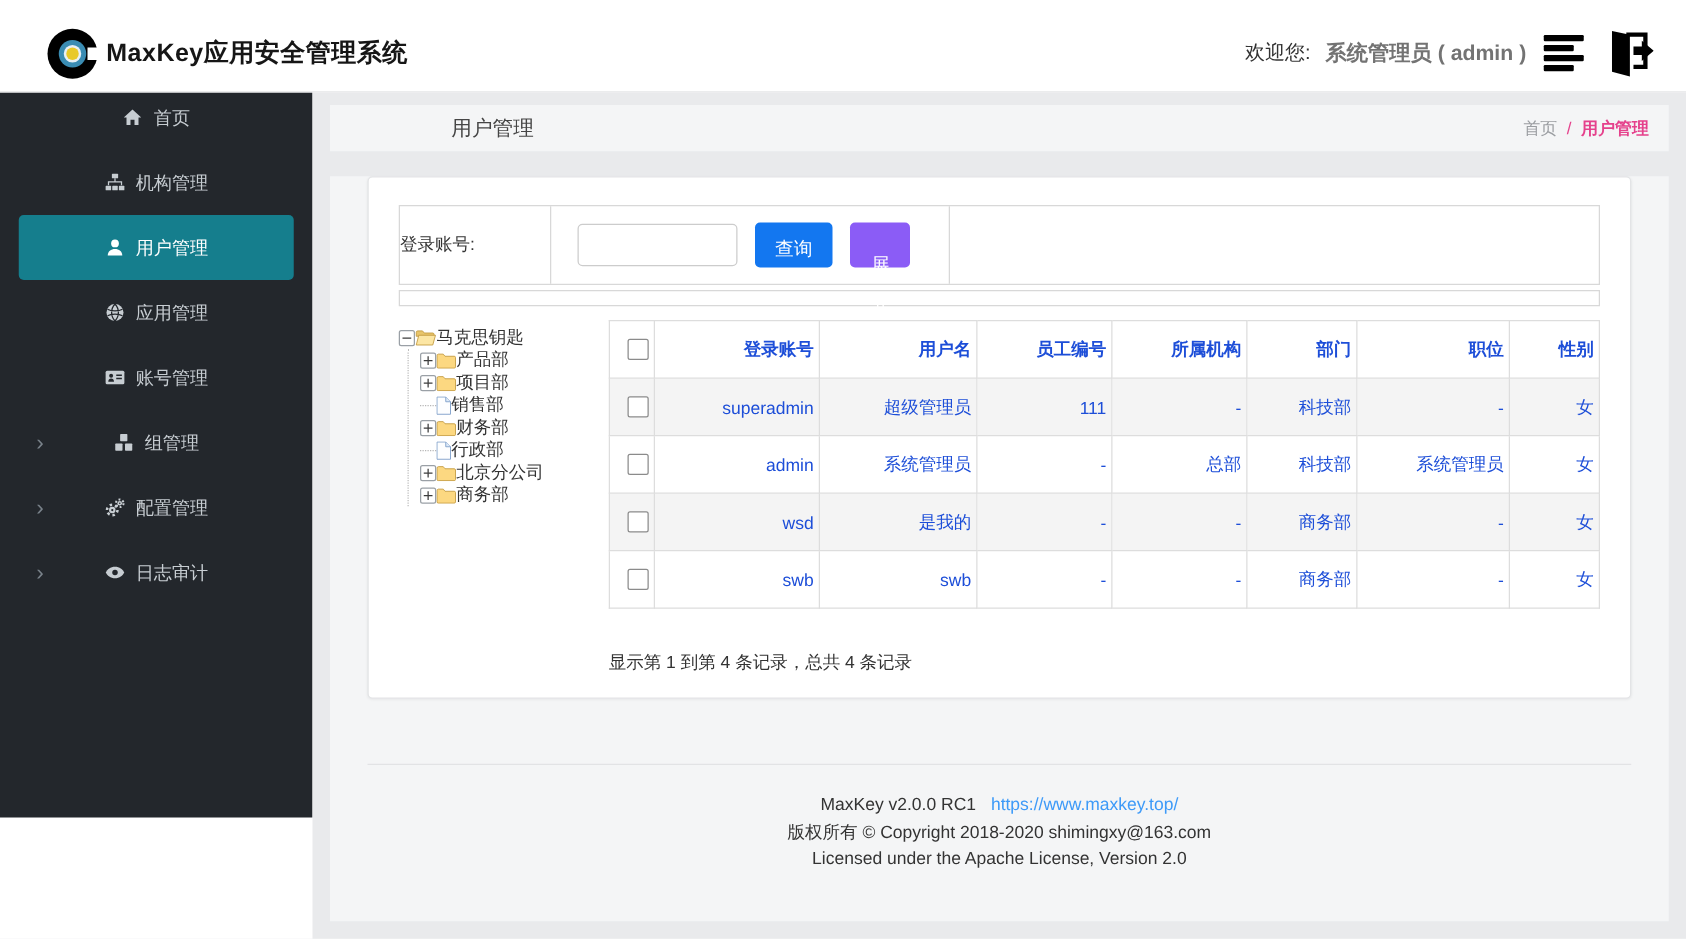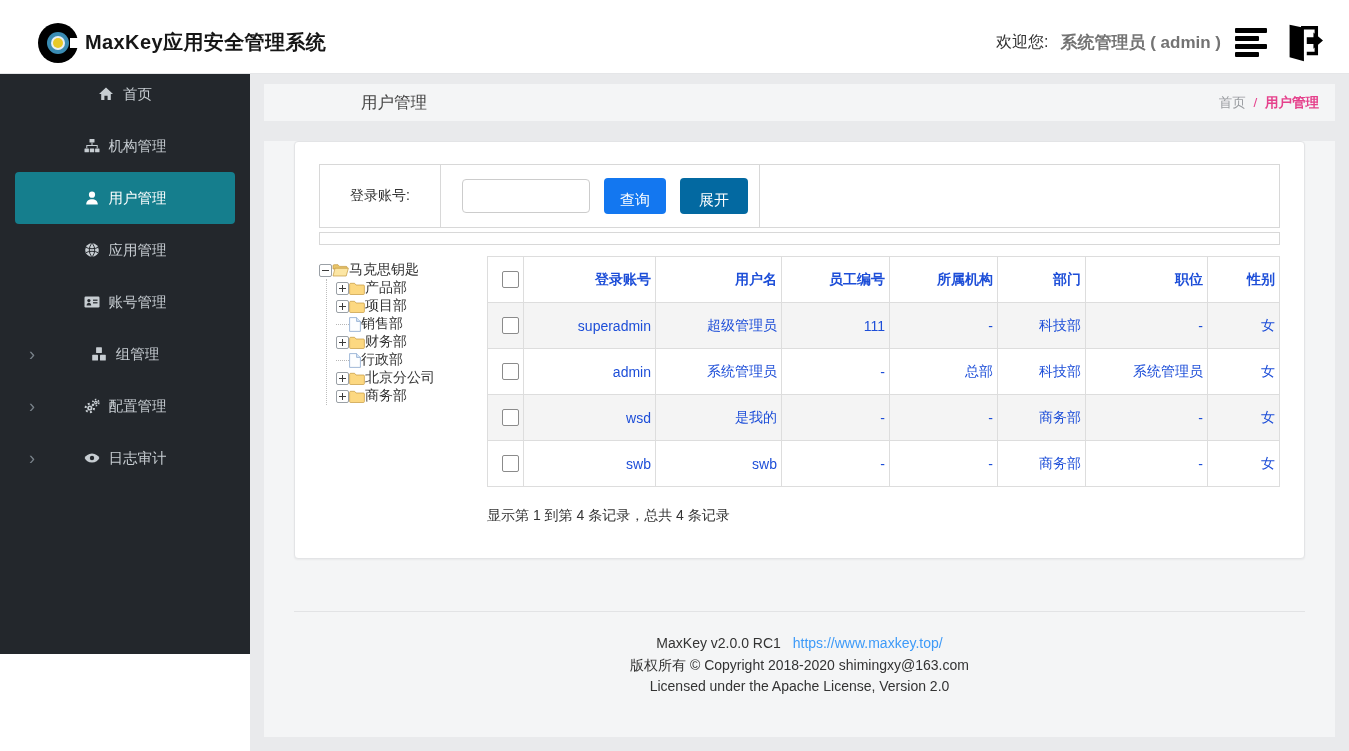--- a/index.html
+++ b/index.html
@@ -40,30 +40,30 @@
   .crumbs{margin-left:auto;padding-right:16px;font-size:13.5px}
   .crumbs .home{color:#9a9da1;text-decoration:none;cursor:pointer}
   .crumbs .sep{color:#e5418c;margin:0 4px}
   .crumbs .cur{color:#e5418c;font-weight:bold}
   .wrapper{margin:20px 14px 0;background:#f4f5f6;height:596px;box-sizing:border-box;position:relative}
   .card{margin:0 30px;height:418px;background:#fff;border:1px solid #e3e4e6;border-radius:4px;
     box-shadow:0 1px 2px rgba(0,0,0,.05);box-sizing:border-box;padding:22px 24px}
   
   .form-box{display:flex;border:1px solid #d8d8d8;height:64px;box-sizing:border-box;align-items:stretch}
   .label-cell{width:120px;border-right:1px solid #d8d8d8;display:flex;align-items:center;
-    justify-content:center;font-size:14px;color:#333;flex:none}
+    justify-content:flex-start;font-size:14px;color:#333;flex:none}
   .input-cell{width:319px;flex:none;display:flex;align-items:center;padding-left:21px;gap:14px;
     border-right:1px solid #d8d8d8;box-sizing:border-box}
   .search-input{width:128px;height:34px;border:1px solid #ccc;border-radius:4px;box-sizing:border-box;
     font-size:14px;padding:0 8px;outline:none;font-family:inherit}
   .actions-cell{flex:1;display:flex;align-items:center;justify-content:flex-end;gap:26px;padding-right:38px}
   .btn{height:36px;border:none;border-radius:4px;font-size:15px;padding:0 13px;cursor:pointer;
     font-family:inherit;line-height:36px}
   .btn-query{background:#1377f0;color:#fff;width:62px;padding:4px}
-  .btn-expand{background:#0369a1;color:#fff;width:68px;padding:4px}
+  .btn-expand{background:#8b5cf6;color:#fff;width:48px;padding:17px}
   .btn-warn{background:#ffc107;color:#26220f}
   .btn-green{background:#28a745;color:#fff}
   .btn-teal{background:#17a2b8;color:#fff}
   .btn-red{background:#dc3545;color:#fff}
   .collapse-strip{height:13px;border:1px solid #d8d8d8;margin-top:4px;box-sizing:border-box;background:#fff}
   
   .content-row{display:flex;margin-top:11px}
   .tree-col{width:168px;flex:none;box-sizing:border-box;padding-top:5px;font-size:14px;color:#333}
   .tree-node{height:18px;display:flex;align-items:center;gap:0;cursor:pointer;white-space:nowrap}
   .tree-children{margin-left:7px;padding-left:9px;border-left:1px dotted #bdbdbd}
@@ -75,21 +75,21 @@
   .tree-ic{display:flex;align-items:center;flex:none}
   
   .table-col{flex:1}
   table.grid{width:100%;border-collapse:collapse;table-layout:fixed}
   .grid th,.grid td{border:1px solid #ddd;height:45px;text-align:right;font-size:14px;color:#1d4ed8;
     padding:0 4px;overflow:hidden}
   .grid th{font-weight:bold;background:#fff}
   .grid tbody tr:nth-child(odd){background:#f4f4f4}
   .cb{width:15px;height:15px;border:1px solid #8b8b8b;border-radius:2px;background:#fff;
     display:inline-block;vertical-align:middle;cursor:pointer}
-  .summary{margin-top:20px;font-size:14px;color:#333}
+  .summary{margin-top:34px;font-size:14px;color:#333}
   
   .footer-divider{margin:52px 30px 0;border-top:1px solid #e2e3e5}
   .page-footer{margin-top:21px;text-align:center;font-size:14px;color:#333;line-height:21.5px}
   .page-footer p{margin:0}
   .page-footer a{color:#3d9af8;text-decoration:none;cursor:pointer;margin-left:8px}
 </style>
 </head>
 <body>
 
 <header class="app-header">

